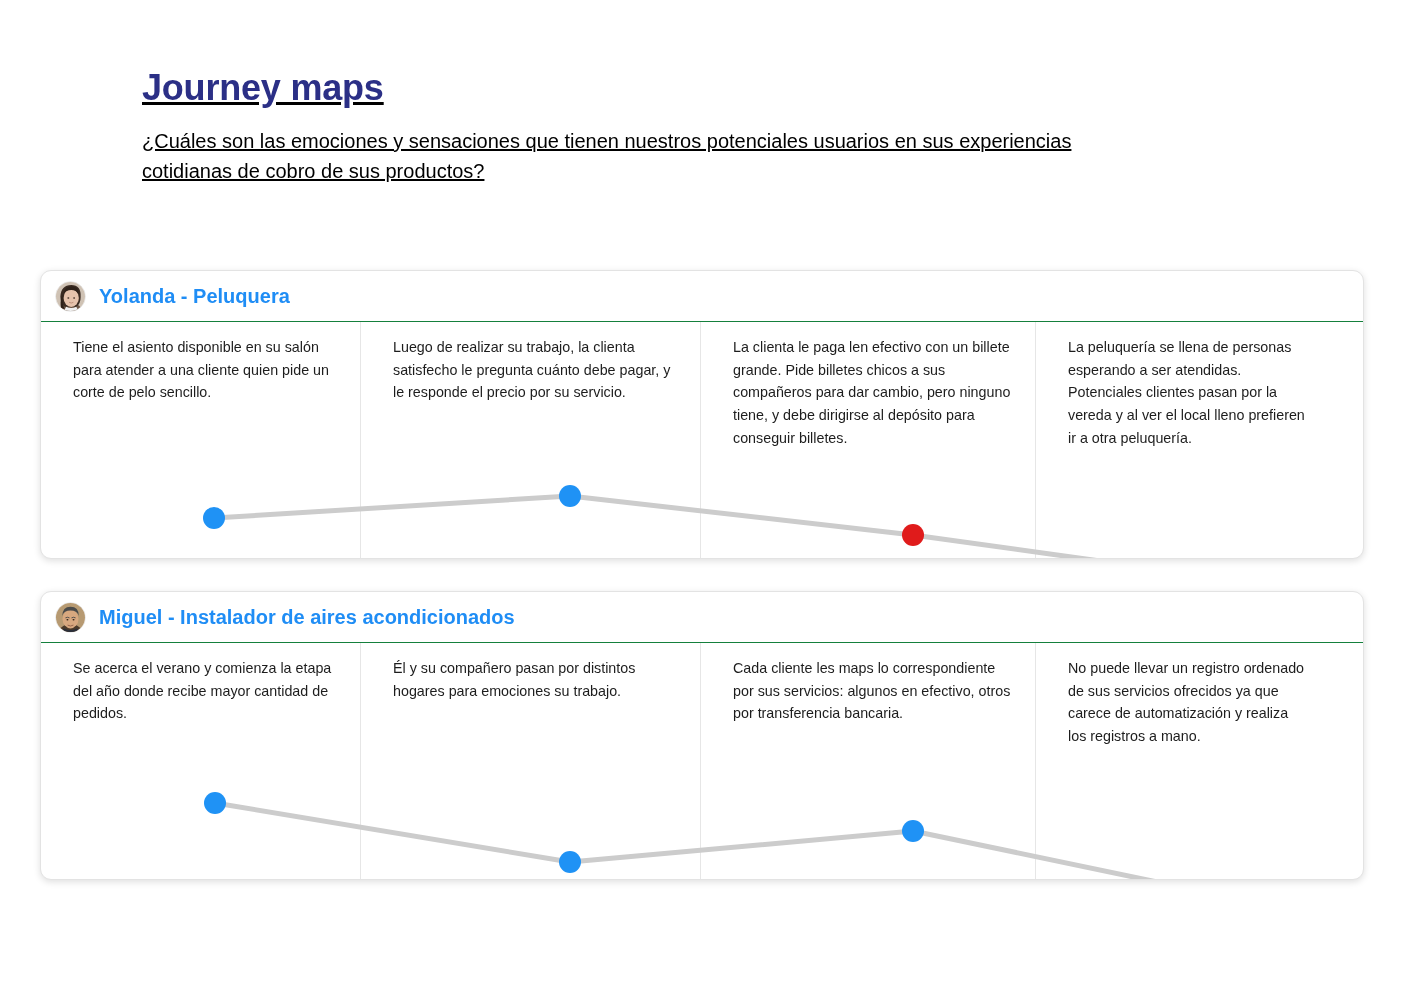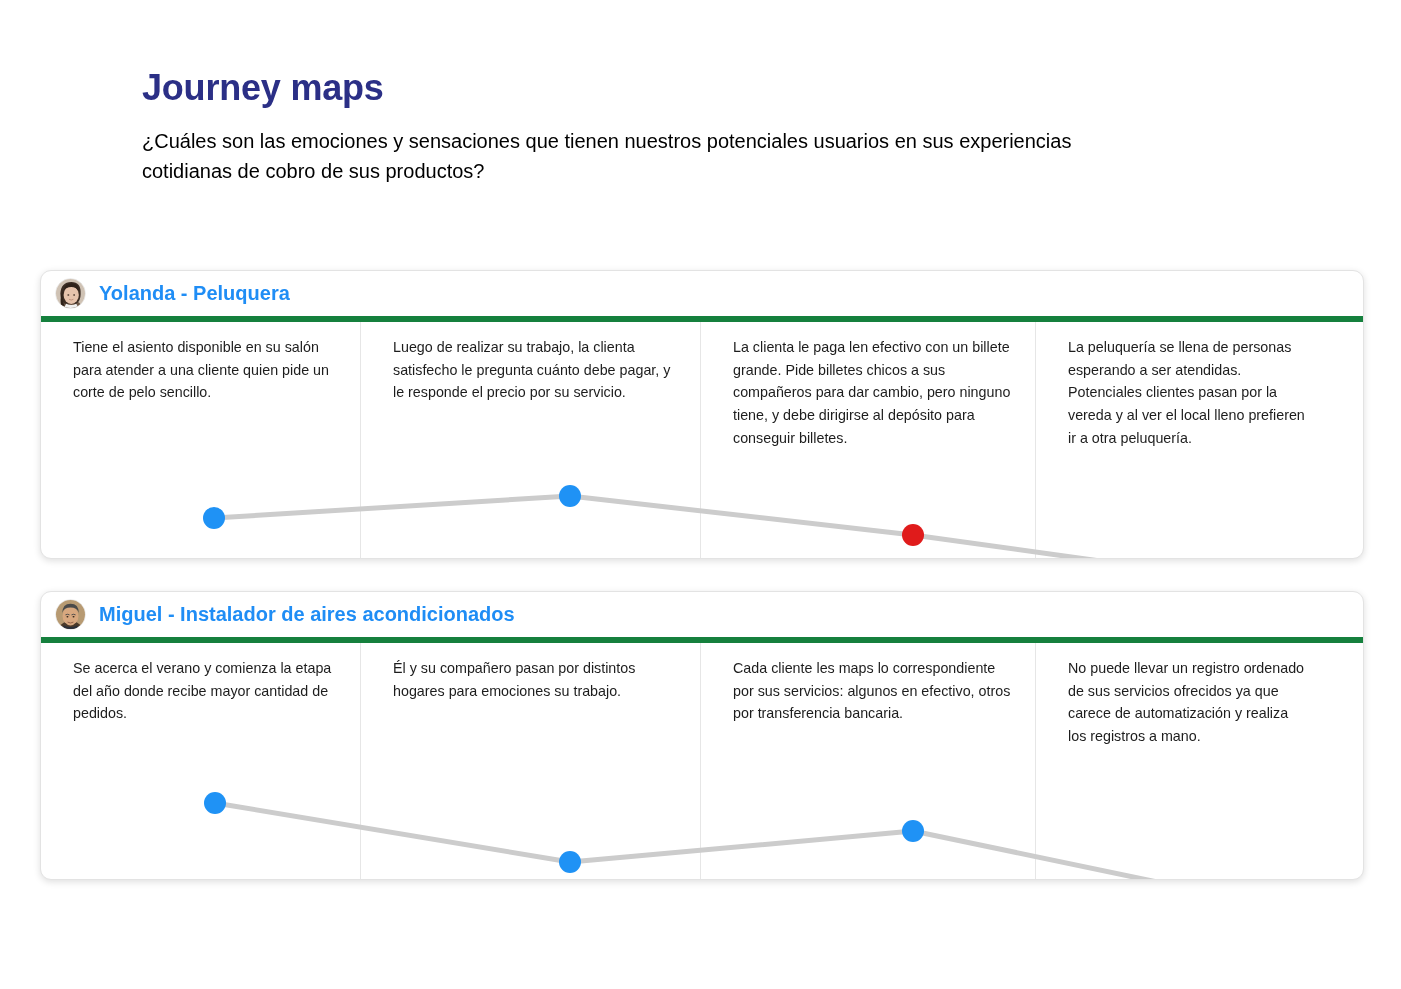--- a/index.html
+++ b/index.html
@@ -6,21 +6,21 @@
   html, body {
     margin: 0; padding: 0;
     width: 1401px; height: 989px;
     background: #ffffff;
     font-family: "Liberation Sans", sans-serif;
     overflow: hidden;
   }
   .page { position: relative; width: 1401px; height: 989px; background: #fff; }
 
   
-  .header { position: absolute; left: 142px; top: 68px; width: 1000px; }
+  .header { position: absolute; left: 142px; top: 68px; width: 1000px; text-decoration: underline; }
   .title {
     font-size: 36px; font-weight: bold; color: #2b2f86;
     letter-spacing: -0.2px; margin: 0 0 18px 0; line-height: 1.1;
   }
   .subtitle {
     font-size: 20px; color: #000000; line-height: 1.5;
     max-width: 945px; margin: 0;
   }
 
   
@@ -30,21 +30,21 @@
     border: 1px solid #e3e3e3;
     border-radius: 11px;
     box-shadow: 0 2px 7px rgba(0,0,0,0.13);
     overflow: hidden;
   }
   #card-0 { top: 270px; height: 289px; }
   #card-1 { top: 591px; height: 289px; }
 
   .card-header {
     height: 51px; display: flex; align-items: center;
-    padding-left: 14px; border-bottom: 6px solid #15803d;
+    padding-left: 14px; border-bottom: 1px solid #15803d;
   }
   .avatar {
     width: 31px; height: 31px; border-radius: 50%;
     flex: 0 0 31px; margin-right: 13px;
     overflow: hidden; position: relative;
     border: 1px solid rgba(0,0,0,0.08);
   }
   .avatar svg { display: block; width: 100%; height: 100%; }
   .persona-name {
     font-size: 20px; font-weight: bold; color: #1f8df5;

